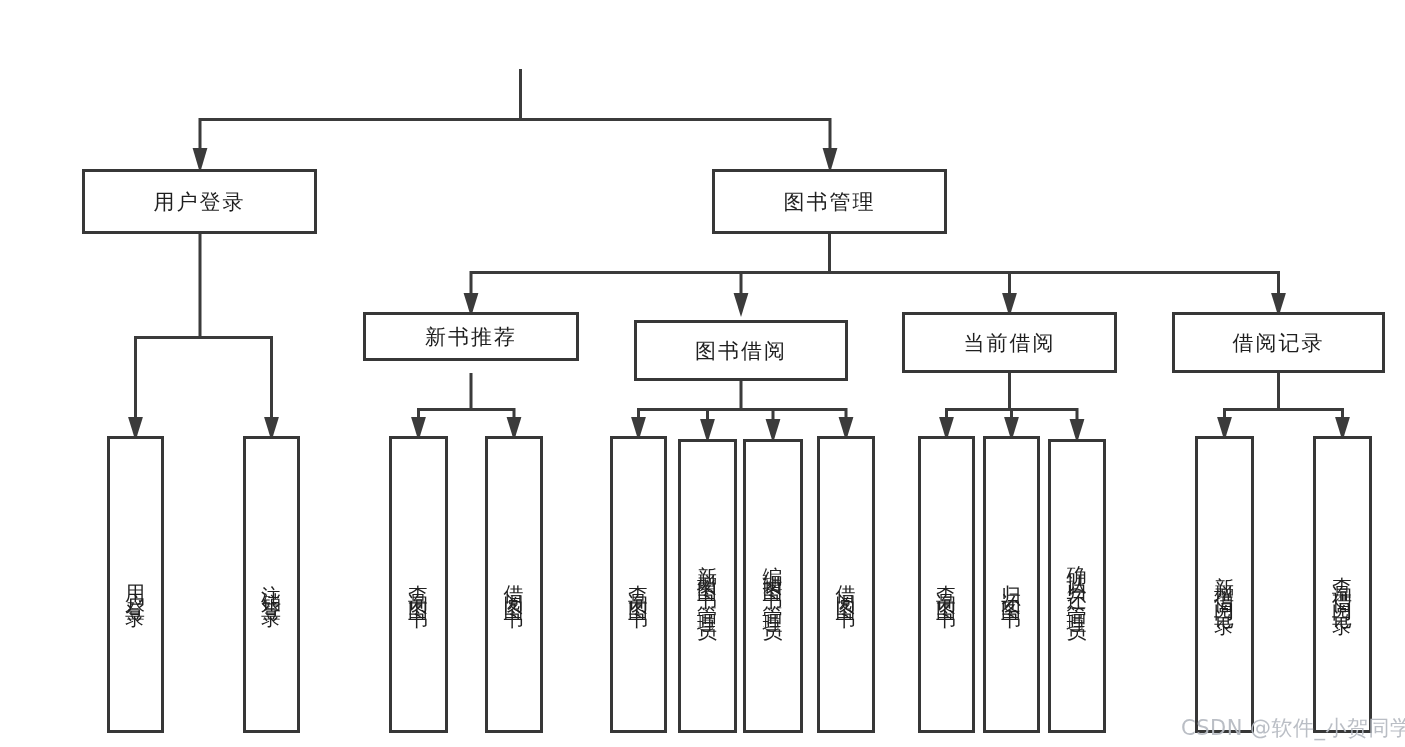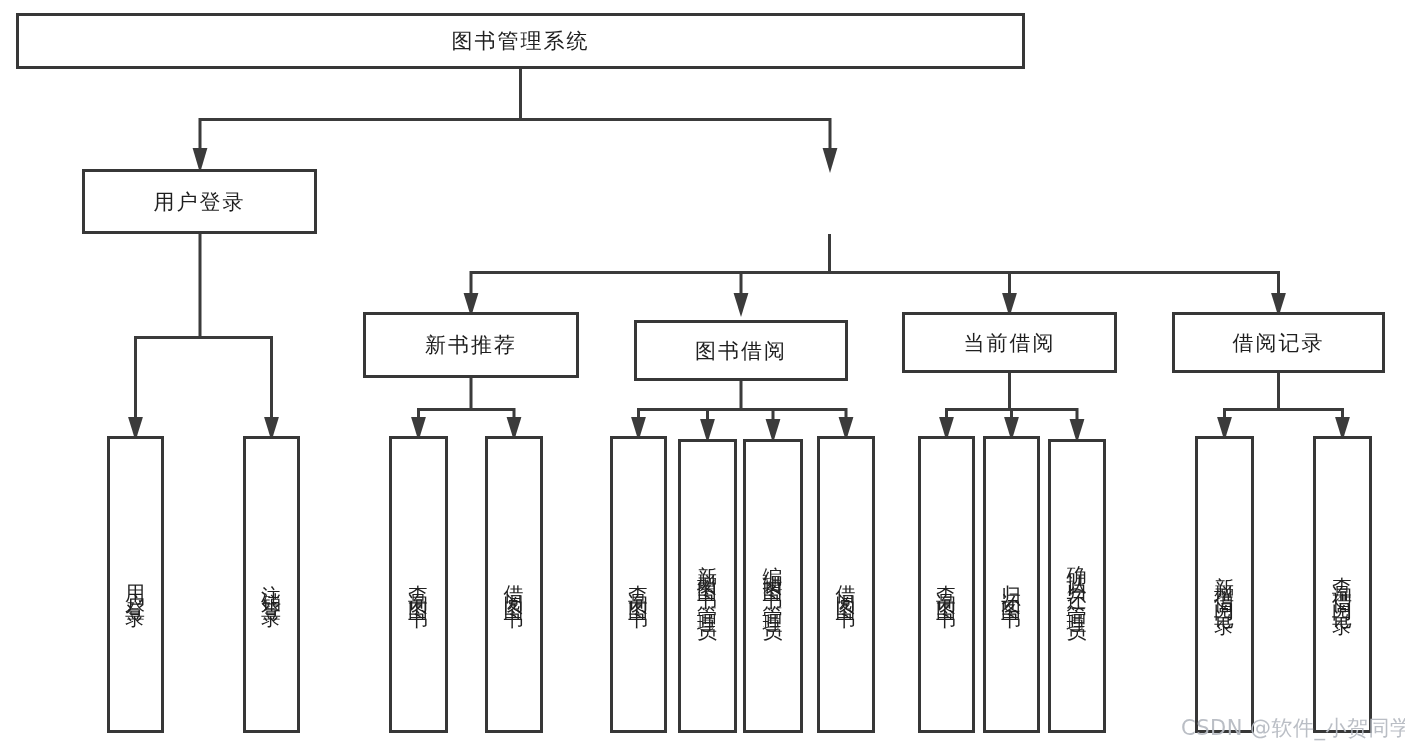--- a/index.html
+++ b/index.html
@@ -96,29 +96,29 @@
       <path d="M773,443 L765.6,419 L780.4,419 Z"></path>
       <path d="M846,441 L838.6,417 L853.4,417 Z"></path>
       <path d="M946.5,441 L939.1,417 L953.9,417 Z"></path>
       <path d="M1011.5,441 L1004.1,417 L1018.9,417 Z"></path>
       <path d="M1077,443 L1069.6,419 L1084.4,419 Z"></path>
       <path d="M1224.5,441 L1217.1,417 L1231.9,417 Z"></path>
       <path d="M1342.5,441 L1335.1,417 L1349.9,417 Z"></path>
     </g>
   </svg>
 
-  <div class="node h-node" style="left:16px; top:13px; width:1009px; height:56px;">
-    <span>图书管理系统</span>
-  </div>
 
   <div class="node h-node" style="left:82px; top:169px; width:235px; height:65px;">
     <span>用户登录</span>
   </div>
+  <div class="node h-node" style="left:712px; top:169px; width:235px; height:65px;">
+    <span>图书管理</span>
+  </div>
 
-  <div class="node h-node" style="left:363px; top:312px; width:216px; height:66px;">
+  <div class="node h-node" style="left:363px; top:312px; width:216px; height:49px;">
     <span>新书推荐</span>
   </div>
   <div class="node h-node" style="left:634px; top:312px; width:214px; height:61px;margin-top:8px;">
     <span>图书借阅</span>
   </div>
   <div class="node h-node" style="left:902px; top:312px; width:215px; height:61px;">
     <span>当前借阅</span>
   </div>
   <div class="node h-node" style="left:1172px; top:312px; width:213px; height:61px;">
     <span>借阅记录</span>

